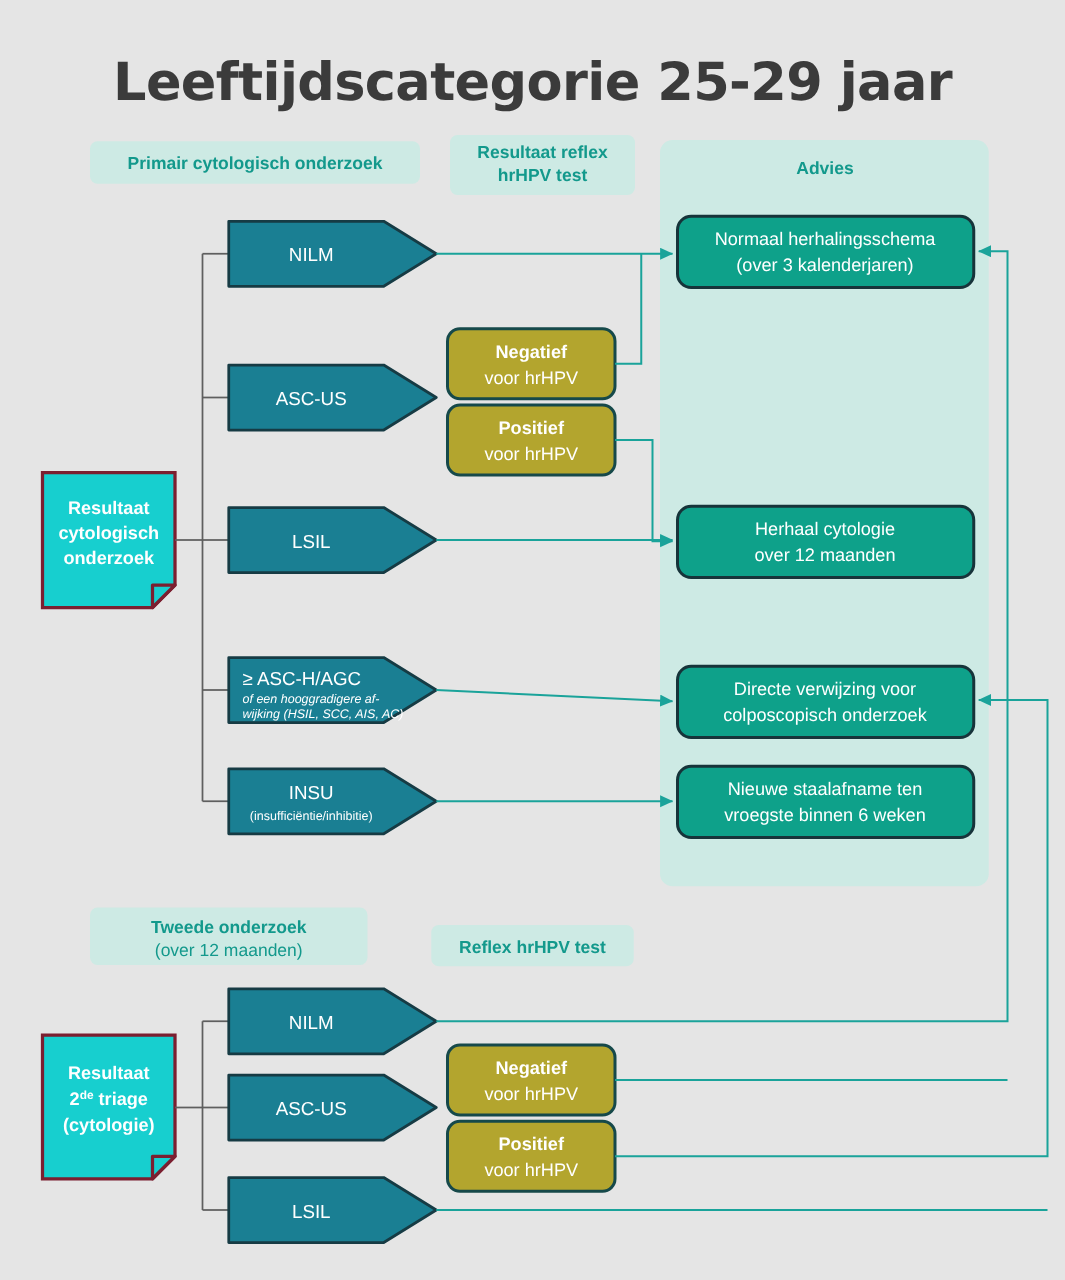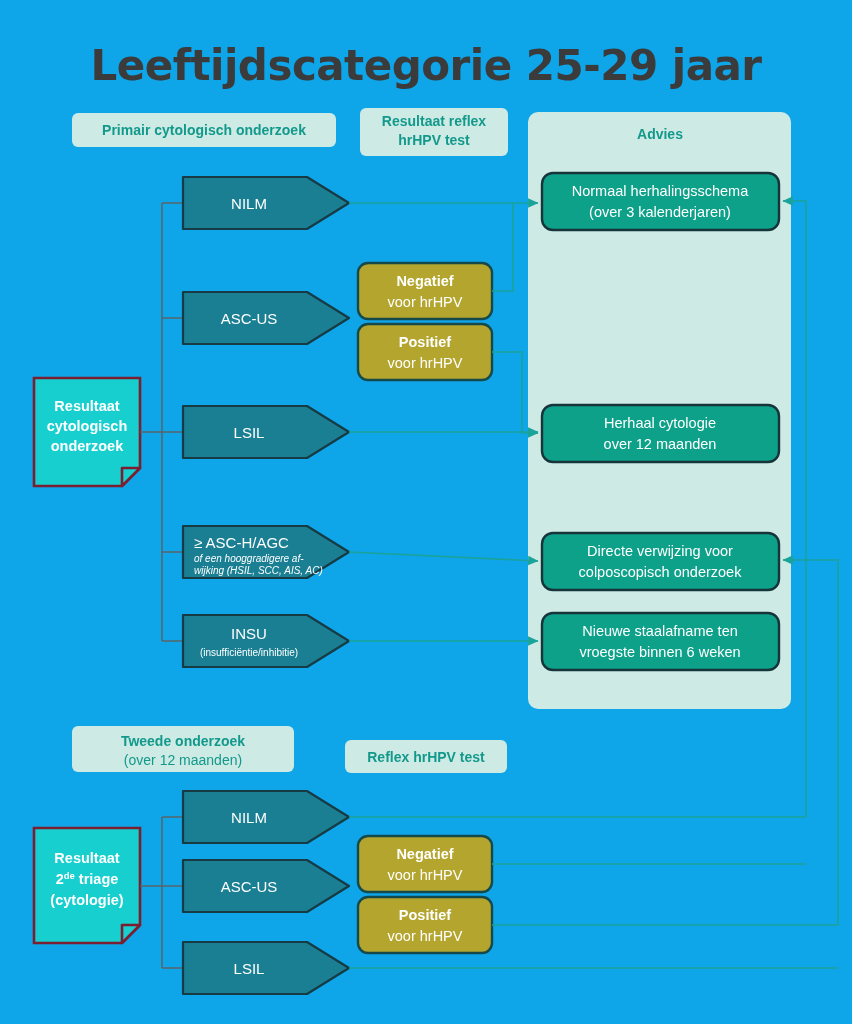--- a/index.html
+++ b/index.html
@@ -10,21 +10,21 @@
   body {
     width: 852px;
     height: 1024px;
     font-family: "Liberation Sans", sans-serif;
     overflow: hidden;
   }
   #stage {
     position: relative;
     width: 852px;
     height: 1024px;
-    background: #0ea5e9;
+    background: #e5e5e5;
   }
   #flow {
     position: absolute;
     left: 0;
     top: 0;
     width: 852px;
     height: 1024px;
   }
   .title-text {
     font-family: "DejaVu Sans", sans-serif;

